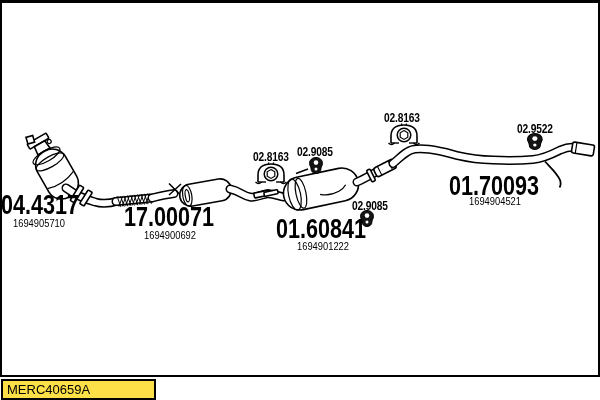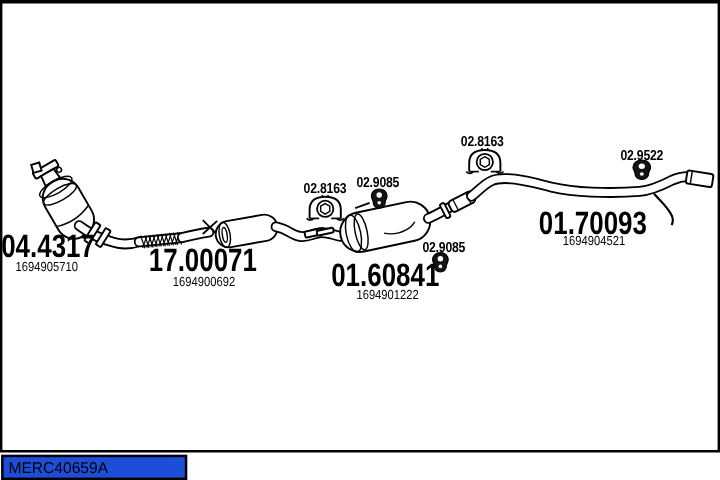--- a/index.html
+++ b/index.html
@@ -6,21 +6,21 @@
   body{width:600px;height:400px;position:relative;font-family:"Liberation Sans",sans-serif;color:#000;overflow:hidden;}
   .stage{position:absolute;left:0;top:0;width:600px;height:400px;background:#fff;}
   svg.diagram{position:absolute;left:0;top:0;}
   .frame{position:absolute;left:0;top:0;width:600px;height:377px;box-sizing:border-box;
          border:2px solid #000;border-top-width:3px;pointer-events:none;}
   .lbl{position:absolute;white-space:nowrap;transform-origin:left top;line-height:1;}
   .big{font-weight:bold;font-size:27px;transform:scaleX(0.80);letter-spacing:0;}
   .ref{font-size:11px;font-weight:400;transform:scaleX(0.85);}
   .code{font-size:12px;font-weight:bold;transform:scaleX(0.85);letter-spacing:-0.2px;}
   .plate{position:absolute;left:1px;top:379px;width:147px;height:17px;box-sizing:content-box;
-         border:2px solid #000;font-size:13px;line-height:17px;padding-left:4px;background:#1d4ed8;}
+         border:2px solid #000;font-size:13px;line-height:17px;padding-left:4px;background:#fde047;}
   .ln{stroke:#000;fill:none;}
   .po{stroke:#000;stroke-width:9;fill:none;stroke-linecap:round;}
   .pi{stroke:#fff;stroke-width:6;fill:none;stroke-linecap:round;}
   .shape{fill:#fff;stroke:#000;stroke-width:1.6;}
   .seam{fill:none;stroke:#000;stroke-width:1.2;}
 </style>
 </head>
 <body>
 
 <div class="stage">

